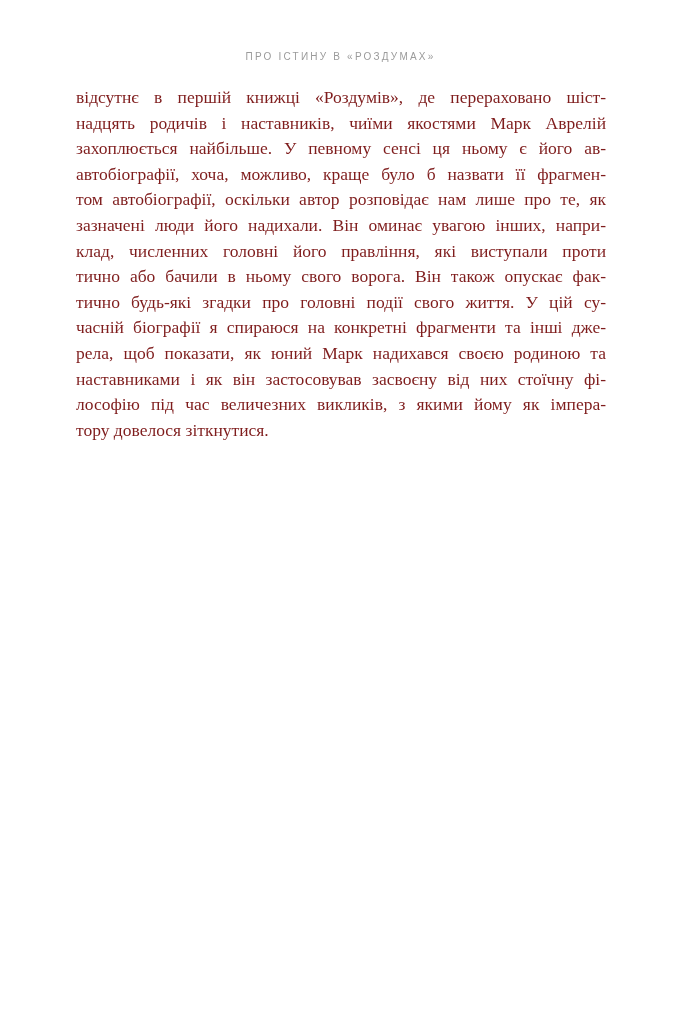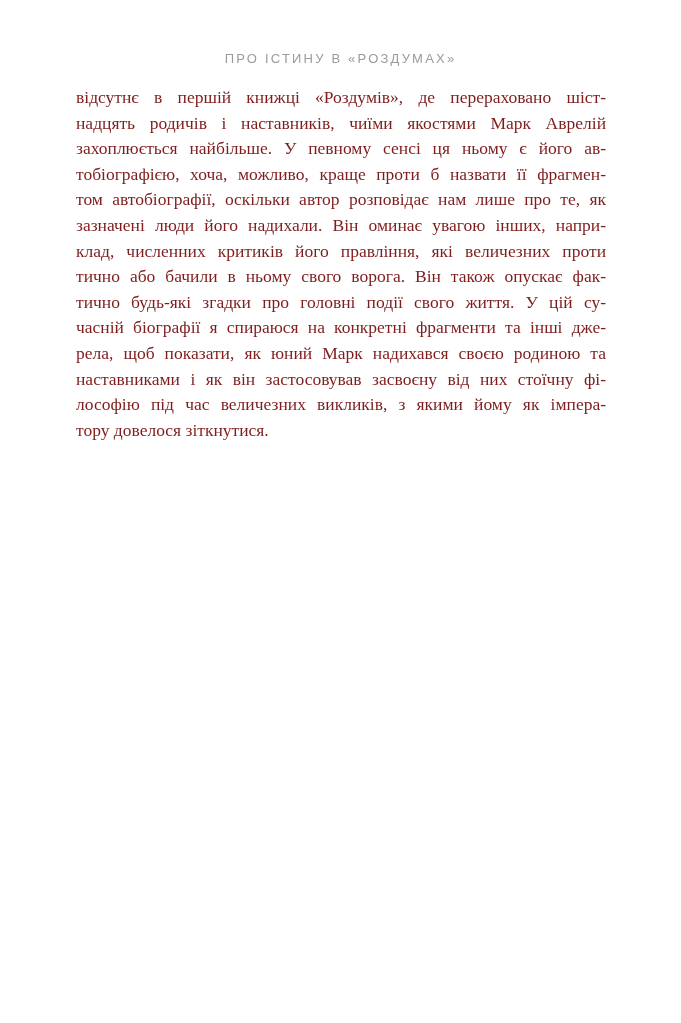--- a/index.html
+++ b/index.html
@@ -14,21 +14,21 @@
     background: #ffffff;
     overflow: hidden;
   }
   .running-head {
     position: absolute;
     top: 51px;
     left: 0;
     right: 0;
     text-align: center;
     font-family: "Liberation Sans", sans-serif;
-    font-size: 13px;
+    font-size: 10px;
     font-weight: 400;
     letter-spacing: 2.2px;
     color: #9b9b9b;
     text-transform: uppercase;
   }
   .page-body {
     position: absolute;
     top: 85px;
     left: 76px;
     width: 530px;
@@ -50,24 +50,24 @@
 </head>
 <body>
 
 <div class="page">
   <div class="running-head">Про істину в «Роздумах»</div>
 
   <div class="page-body">
     <div class="body-line">відсутнє в першій книжці «Роздумів», де перераховано шіст-</div>
     <div class="body-line">надцять родичів і наставників, чиїми якостями Марк Аврелій</div>
     <div class="body-line">захоплюється найбільше. У певному сенсі ця ньому є його ав-</div>
-    <div class="body-line">тобіографією, хоча, можливо, краще проти б назвати її фрагмен-</div>
+    <div class="body-line">автобіографії, хоча, можливо, краще було б назвати її фрагмен-</div>
     <div class="body-line">том автобіографії, оскільки автор розповідає нам лише про те, як</div>
     <div class="body-line">зазначені люди його надихали. Він оминає увагою інших, напри-</div>
-    <div class="body-line">клад, численних критиків його правління, які величезних проти</div>
+    <div class="body-line">клад, численних головні його правління, які виступали проти</div>
     <div class="body-line">тично або бачили в ньому свого ворога. Він також опускає фак-</div>
     <div class="body-line">тично будь-які згадки про головні події свого життя. У цій су-</div>
     <div class="body-line">часній біографії я спираюся на конкретні фрагменти та інші дже-</div>
     <div class="body-line">рела, щоб показати, як юний Марк надихався своєю родиною та</div>
     <div class="body-line">наставниками і як він застосовував засвоєну від них стоїчну фі-</div>
     <div class="body-line">лософію під час величезних викликів, з якими йому як імпера-</div>
     <div class="body-line last">тору довелося зіткнутися.</div>
   </div>
 </div>
 

